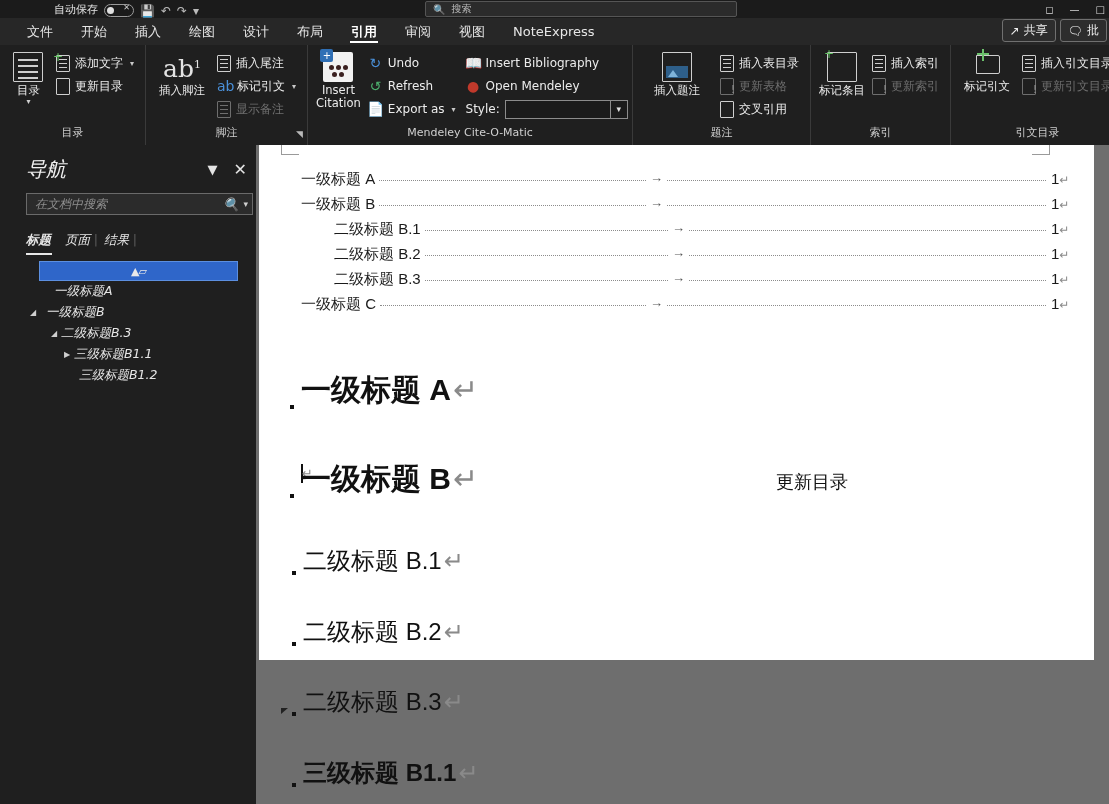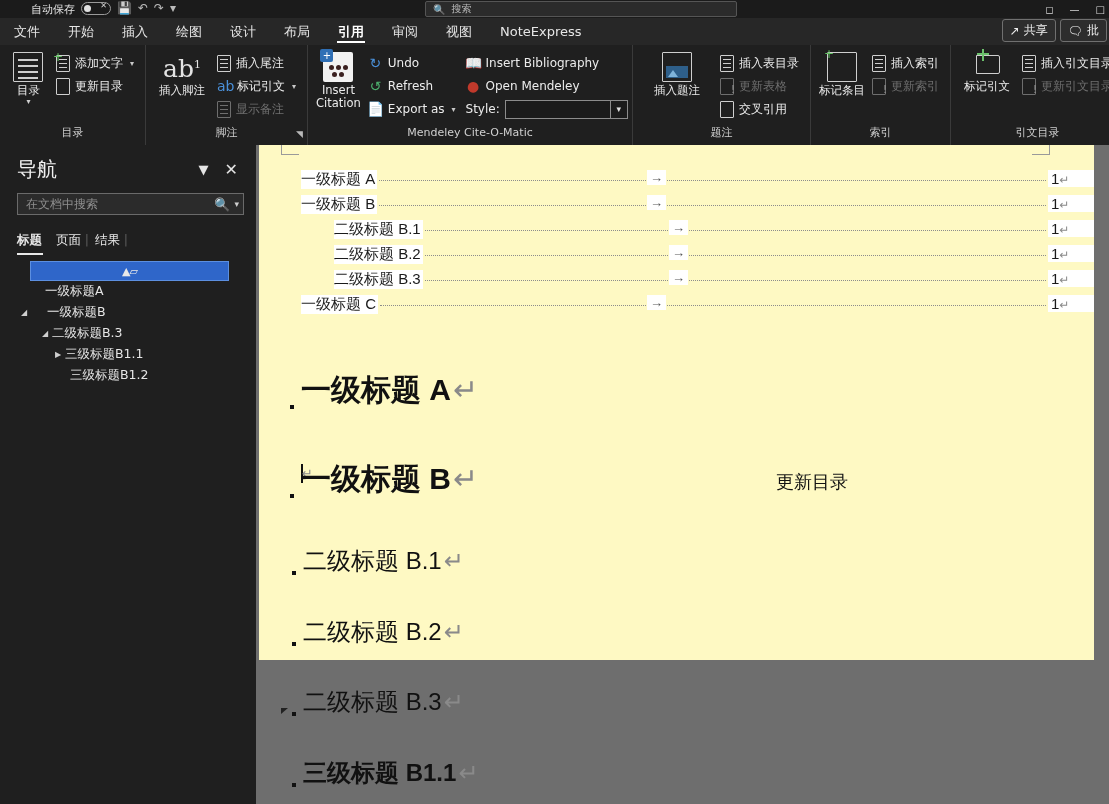--- a/index.html
+++ b/index.html
@@ -12,21 +12,21 @@
   }
   #app { position: relative; width: 1109px; height: 804px; }
 
   
   .titlebar {
     position: absolute; left: 0; top: 0; width: 1109px; height: 18px;
     background: #1b1b1b; color: #d6d6d6;
     display: flex; align-items: center; font-size: 11px;
     overflow: hidden;
   }
-  .qat { display: flex; align-items: flex-start; gap: 6px; padding-left: 31px; }
+  .qat { display: flex; align-items: flex-end; gap: 6px; padding-left: 54px; }
   .qat-label { font-size: 11px; color: #e3e3e3; white-space: nowrap; }
   .toggle-pill {
     width: 30px; height: 13px; border-radius: 7px;
     border: 1px solid #9a9a9a; position: relative; display: inline-block;
   }
   .toggle-pill::before {
     content: ""; position: absolute; left: 2px; top: 2px;
     width: 7px; height: 7px; border-radius: 50%; background: #e0e0e0;
   }
   .toggle-pill::after {
@@ -45,21 +45,21 @@
     color: #bdbdbd; font-size: 10px;
   }
   .win-ctrls {
     position: absolute; right: 4px; top: 0; height: 18px;
     display: flex; align-items: center; gap: 16px; color: #d8d8d8; font-size: 10px;
   }
 
   
   .tabstrip {
     position: absolute; left: 0; top: 18px; width: 1109px; height: 27px;
-    background: #272727; display: flex; align-items: center; padding-left: 0;
+    background: #272727; display: flex; align-items: center; padding-left: 13px;
   }
   .tab {
     position: relative; padding: 0 14px; height: 27px; line-height: 27px;
     color: #e6e6e6; font-size: 13px; white-space: nowrap; cursor: default;
   }
   .tab.active { font-weight: bold; color: #ffffff; }
   .tab.active::after {
     content: ""; position: absolute; left: 13px; right: 13px; bottom: 2px;
     height: 2px; background: #ffffff;
   }
@@ -163,22 +163,22 @@
   .scroll-ico .v { position: absolute; left: 8px; top: -3px; width: 1.5px; height: 12px; background: #6cc06c; }
 
   .caption-ico { width: 30px; height: 36px; position: relative; flex: 0 0 30px; }
   .caption-ico .frame { position: absolute; inset: 0; border: 1.5px solid #cfcfcf; border-radius: 1px; }
   .caption-ico .pic { position: absolute; left: 4px; right: 4px; top: 14px; height: 12px; background: #2e5f8a; }
   .caption-ico .pic::after { content:""; position:absolute; left:2px; bottom:1px; width:0;height:0;
       border-left:5px solid transparent;border-right:5px solid transparent;border-bottom:7px solid #7fb3d9;}
 
   
   .navpane {
-    position: absolute; left: 3px; top: 145px; width: 256px; height: 659px;
-    background: #1f1f1f; border-right: 1px solid #3a3a3a;
+    position: absolute; left: 12px; top: 145px; width: 256px; height: 659px;
+    background: #1f1f1f; border-right: 1px solid #3a3a3a; font-style: italic;
   }
   .nav-header {
     display: flex; align-items: center; height: 48px; padding: 0 12px 0 14px;
   }
   .nav-title { font-size: 20px; color: #f0f0f0; flex: 1; }
   .nav-hbtn { color: #e4e4e4; font-size: 13px; padding: 0 8px; cursor: default; }
   .nav-hbtn.close { font-size: 16px; }
   .nav-search {
     margin: 0 14px; height: 22px; background: #2b2b2b; border: 1px solid #6a6a6a;
     display: flex; align-items: center; padding: 0 4px 0 8px;
@@ -212,21 +212,21 @@
   }
   .tree-label { white-space: nowrap; text-align: right; }
   .toc-glyph { color: #e9e9e9; font-size: 11px; letter-spacing: -1px; }
 
   
   .docarea {
     position: absolute; left: 256px; top: 145px; width: 853px; height: 659px;
     background: #6e6e6e; overflow: hidden;
   }
   .page {
-    position: absolute; left: 3px; top: 0; width: 835px; height: 515px; background: #fef9c3;
+    position: absolute; left: 3px; top: 0; width: 835px; height: 515px; background: #ffffff;
   }
   .marginmark { position: absolute; border-color: #9a9a9a; border-style: solid; }
   .mm-tl { left: 22px; top: -8px; width: 18px; height: 18px; border-width: 0 0 1px 1px; }
   .mm-tr { right: 44px; top: -8px; width: 18px; height: 18px; border-width: 0 1px 1px 0; }
 
   .toc { position: absolute; left: 0; top: 25px; width: 100%; }
   .toc-row {
     position: relative; height: 25px; display: flex; align-items: baseline;
     font-size: 15px; color: #1a1a1a; font-family: "Liberation Sans", sans-serif;
   }
@@ -565,21 +565,21 @@
 
     <div class="nav-tree">
       <div class="tree-item selected">
         <span class="toc-glyph">▲▱</span>
       </div>
       <div class="tree-item" style="padding-left:42px">
         <span class="tree-label">一级标题A</span>
       </div>
       <div class="tree-item" style="padding-left:14px">
         <span class="tree-arrow">◢</span>
-        <span class="tree-label" style="margin-left:16px">一级标题B</span>
+        <span class="tree-label" style="margin-left:6px">一级标题B</span>
       </div>
       <div class="tree-item" style="padding-left:35px">
         <span class="tree-arrow">◢</span>
         <span class="tree-label">二级标题B.3</span>
       </div>
       <div class="tree-item" style="padding-left:48px">
         <span class="tree-arrow">▶</span>
         <span class="tree-label">三级标题B1.1</span>
       </div>
       <div class="tree-item" style="padding-left:67px">

